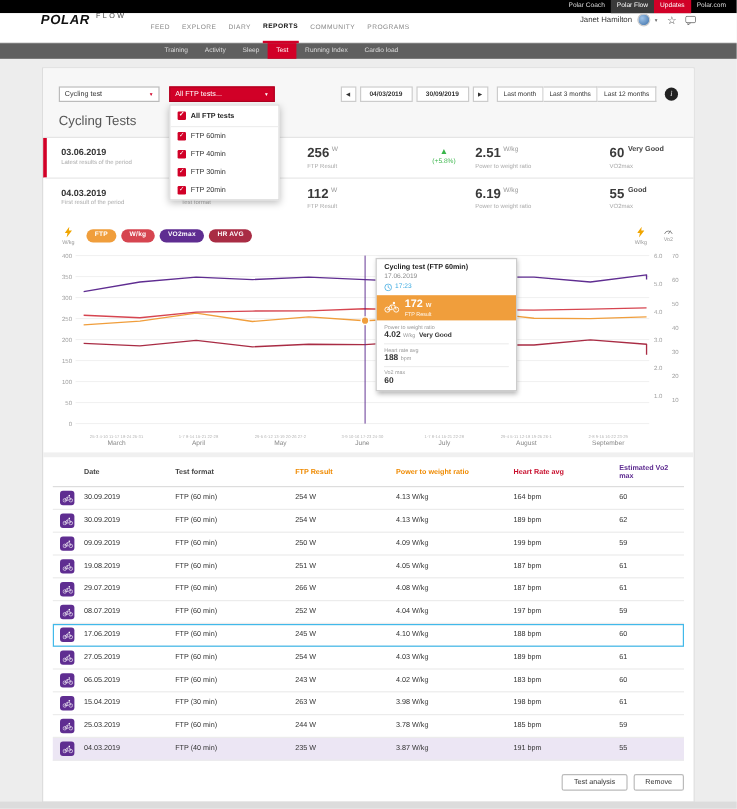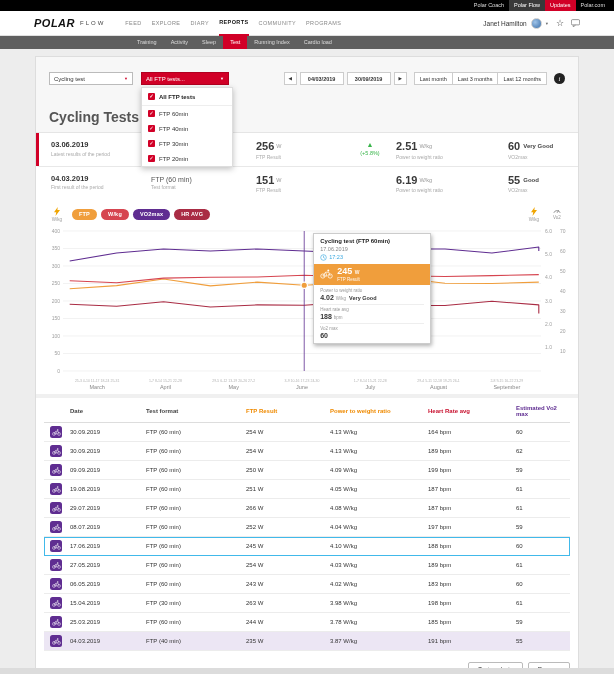--- a/index.html
+++ b/index.html
@@ -4,21 +4,21 @@
 <style>
 *{margin:0;padding:0;box-sizing:border-box}
 body{width:614px;height:674px;background:#ededed;font-family:"Liberation Sans",sans-serif;position:relative;overflow:hidden}
 svg{font-family:"Liberation Sans",sans-serif}
 
 .topbar{height:11px;background:#000;display:flex;justify-content:flex-end;align-items:center;padding:0 4px}
 .tb-link{color:#ddd;font-size:5.5px;padding:0 5px;line-height:11px;cursor:pointer}
 .tb-act{background:#3a3a3a;color:#fff}
 .tb-hl{background:#d10027;color:#fff}
 
-.header{height:25px;background:#fff;display:flex;align-items:center;padding:0 34px;border-bottom:1px solid #e0e0e0}
+.header{height:25px;background:#fff;display:flex;align-items:flex-start;padding:0 34px;border-bottom:1px solid #e0e0e0}
 .logo{font-size:11px;font-weight:bold;font-style:italic;letter-spacing:.5px;color:#111}
 .logo-sub{font-size:6px;letter-spacing:2px;color:#444;margin:0 20px 0 5px}
 .main-nav{display:flex;align-items:center;height:100%}
 .nav-item{font-size:5.5px;color:#888;margin-right:10px;letter-spacing:.4px;line-height:23px;cursor:pointer}
 .nav-item.active{color:#111;font-weight:bold;border-bottom:2px solid #d10027}
 .header-right{margin-left:auto;display:flex;align-items:center;gap:4px}
 .user-name{font-size:6.5px;color:#333}
 .avatar{width:11px;height:11px;border-radius:50%;background:radial-gradient(circle at 35% 35%,#9fc3e8,#3a6ea8);border:.5px solid #ccc}
 .caret{font-size:4.5px;color:#666}
 .star{font-size:9px;color:#444;margin-left:4px;line-height:10px}
@@ -36,34 +36,34 @@
 .sel .sel-caret{color:#d10027;font-size:4px}
 .sel.red{background:#d10027;border-color:#b00020;color:#fff;margin-left:8px;width:88px}
 .sel.red .sel-caret{color:#fff}
 .right-controls{margin-left:auto;display:flex;align-items:center;gap:3px}
 .nav-btn{width:13px;height:13px;border:1px solid #ccc;background:#fff;font-size:4.5px;color:#333;display:flex;align-items:center;justify-content:center;cursor:pointer}
 .date-box{width:44px;height:13px;border:1px solid #ccc;background:#fff;font-size:5.5px;font-weight:bold;color:#333;display:flex;align-items:center;justify-content:center}
 .ranges{display:flex;margin-left:4px}
 .range-btn{height:13px;border:1px solid #ccc;border-left:none;background:#fff;font-size:5.5px;color:#333;padding:0 5px;cursor:pointer}
 .range-btn:first-child{border-left:1px solid #ccc}
 .info-btn{width:11px;height:11px;border-radius:50%;background:#222;color:#fff;font-size:6.5px;display:flex;align-items:center;justify-content:center;margin-left:4px;font-family:"Liberation Serif",serif;font-style:italic;cursor:pointer}
-.section-title{font-size:14px;color:#555;font-weight:bold;margin-top:24px}
+.section-title{font-size:11px;color:#555;font-weight:normal;margin-top:10px}
 
 .menu{position:absolute;left:92px;top:15px;width:92px;background:#fff;border:1px solid #ddd;box-shadow:0 2px 6px rgba(0,0,0,.25);z-index:30}
 .menu-head{display:flex;align-items:center;gap:4px;padding:5px 6px;border-bottom:1px solid #eee;font-size:6px;font-weight:bold;color:#222}
 .menu-item{display:flex;align-items:center;gap:4px;padding:4px 6px;font-size:6px;color:#333;cursor:pointer}
 .cbx{width:7px;height:7px;background:#d10027;border-radius:1px;color:#fff;font-size:5.5px;line-height:7px;text-align:center;flex:0 0 auto}
 
 .sum-row{display:grid;grid-template-columns:100px 105px 88px 52px 112px 1fr;padding:7px 12px 6px;border-left:3px solid transparent}
 .sum-row.accent{border-left-color:#d10027}
 .sum-row + .sum-row{border-top:1px solid #e8e8e8}
 .sum-date{font-size:7.5px;font-weight:bold;color:#333}
 .sum-format{font-size:7px;color:#555;margin-top:2px}
 .sub{font-size:5px;color:#aaa;margin-top:1.5px}
-.vline{display:flex;align-items:center;gap:2px}
+.vline{display:flex;align-items:flex-start;gap:2px}
 .big{font-size:11px;font-weight:bold;color:#3a3a3a}
 .unit{font-size:5.5px;color:#999}
 .rating{font-size:6px;font-weight:bold;color:#444;margin-left:1px}
 .delta{padding-top:1px;text-align:center}
 .delta .tri{color:#39b54a;font-size:7px;line-height:8px}
 .delta-txt{font-size:5.5px;color:#39b54a;margin-top:1px}
 
 .chart-section{padding:8px 13px 4px;border-bottom:4px solid #f0f0f0}
 .legend-row{display:flex;align-items:center;gap:5px}
 .axis-stack{display:flex;flex-direction:column;align-items:center;width:16px}
@@ -246,21 +246,21 @@
         <div>
           <div class="sum-date">04.03.2019</div>
           <div class="sub">First result of the period</div>
         </div>
         <div>
           <div class="sum-format">FTP (60 min)</div>
           <div class="sub">Test format</div>
         </div>
         <div>
           <div class="vline">
-            <span class="big">151</span>
+            <span class="big">112</span>
             <span class="unit">W</span>
           </div>
           <div class="sub">FTP Result</div>
         </div>
         <div class="delta"></div>
         <div>
           <div class="vline">
             <span class="big">6.19</span>
             <span class="unit">W/kg</span>
           </div>
@@ -360,21 +360,21 @@
           <span>17:23</span>
         </div>
         <div class="tt-banner">
           <svg viewBox="0 0 16 12">
               <circle cx="3.5" cy="8.5" r="2.6" fill="none" stroke="#fff" stroke-width="0.9"></circle>
               <circle cx="12.5" cy="8.5" r="2.6" fill="none" stroke="#fff" stroke-width="0.9"></circle>
               <path d="M3.5 8.5 L6.8 3.8 L10.8 3.8 L12.5 8.5 M6.8 3.8 L8.6 8.5 L3.5 8.5" fill="none" stroke="#fff" stroke-width="0.9"></path>
               <circle cx="10.2" cy="1.6" r="1.2" fill="#fff"></circle>
             </svg>
           <div>
-            <div class="tt-big"><span>245</span> <span class="unit">W</span></div>
+            <div class="tt-big"><span>172</span> <span class="unit">W</span></div>
             <div class="tt-banner-lbl">FTP Result</div>
           </div>
         </div>
         <div class="tt-block">
           <div class="tt-lbl">Power to weight ratio</div>
           <div class="tt-val"><span>4.02</span> <span class="unit">W/kg</span><span class="tt-rating">Very Good</span></div>
         </div>
         <div class="tt-sec">
           <div class="tt-lbl">Heart rate avg</div>
           <div class="tt-val"><span>188</span> <span class="unit">bpm</span></div>

